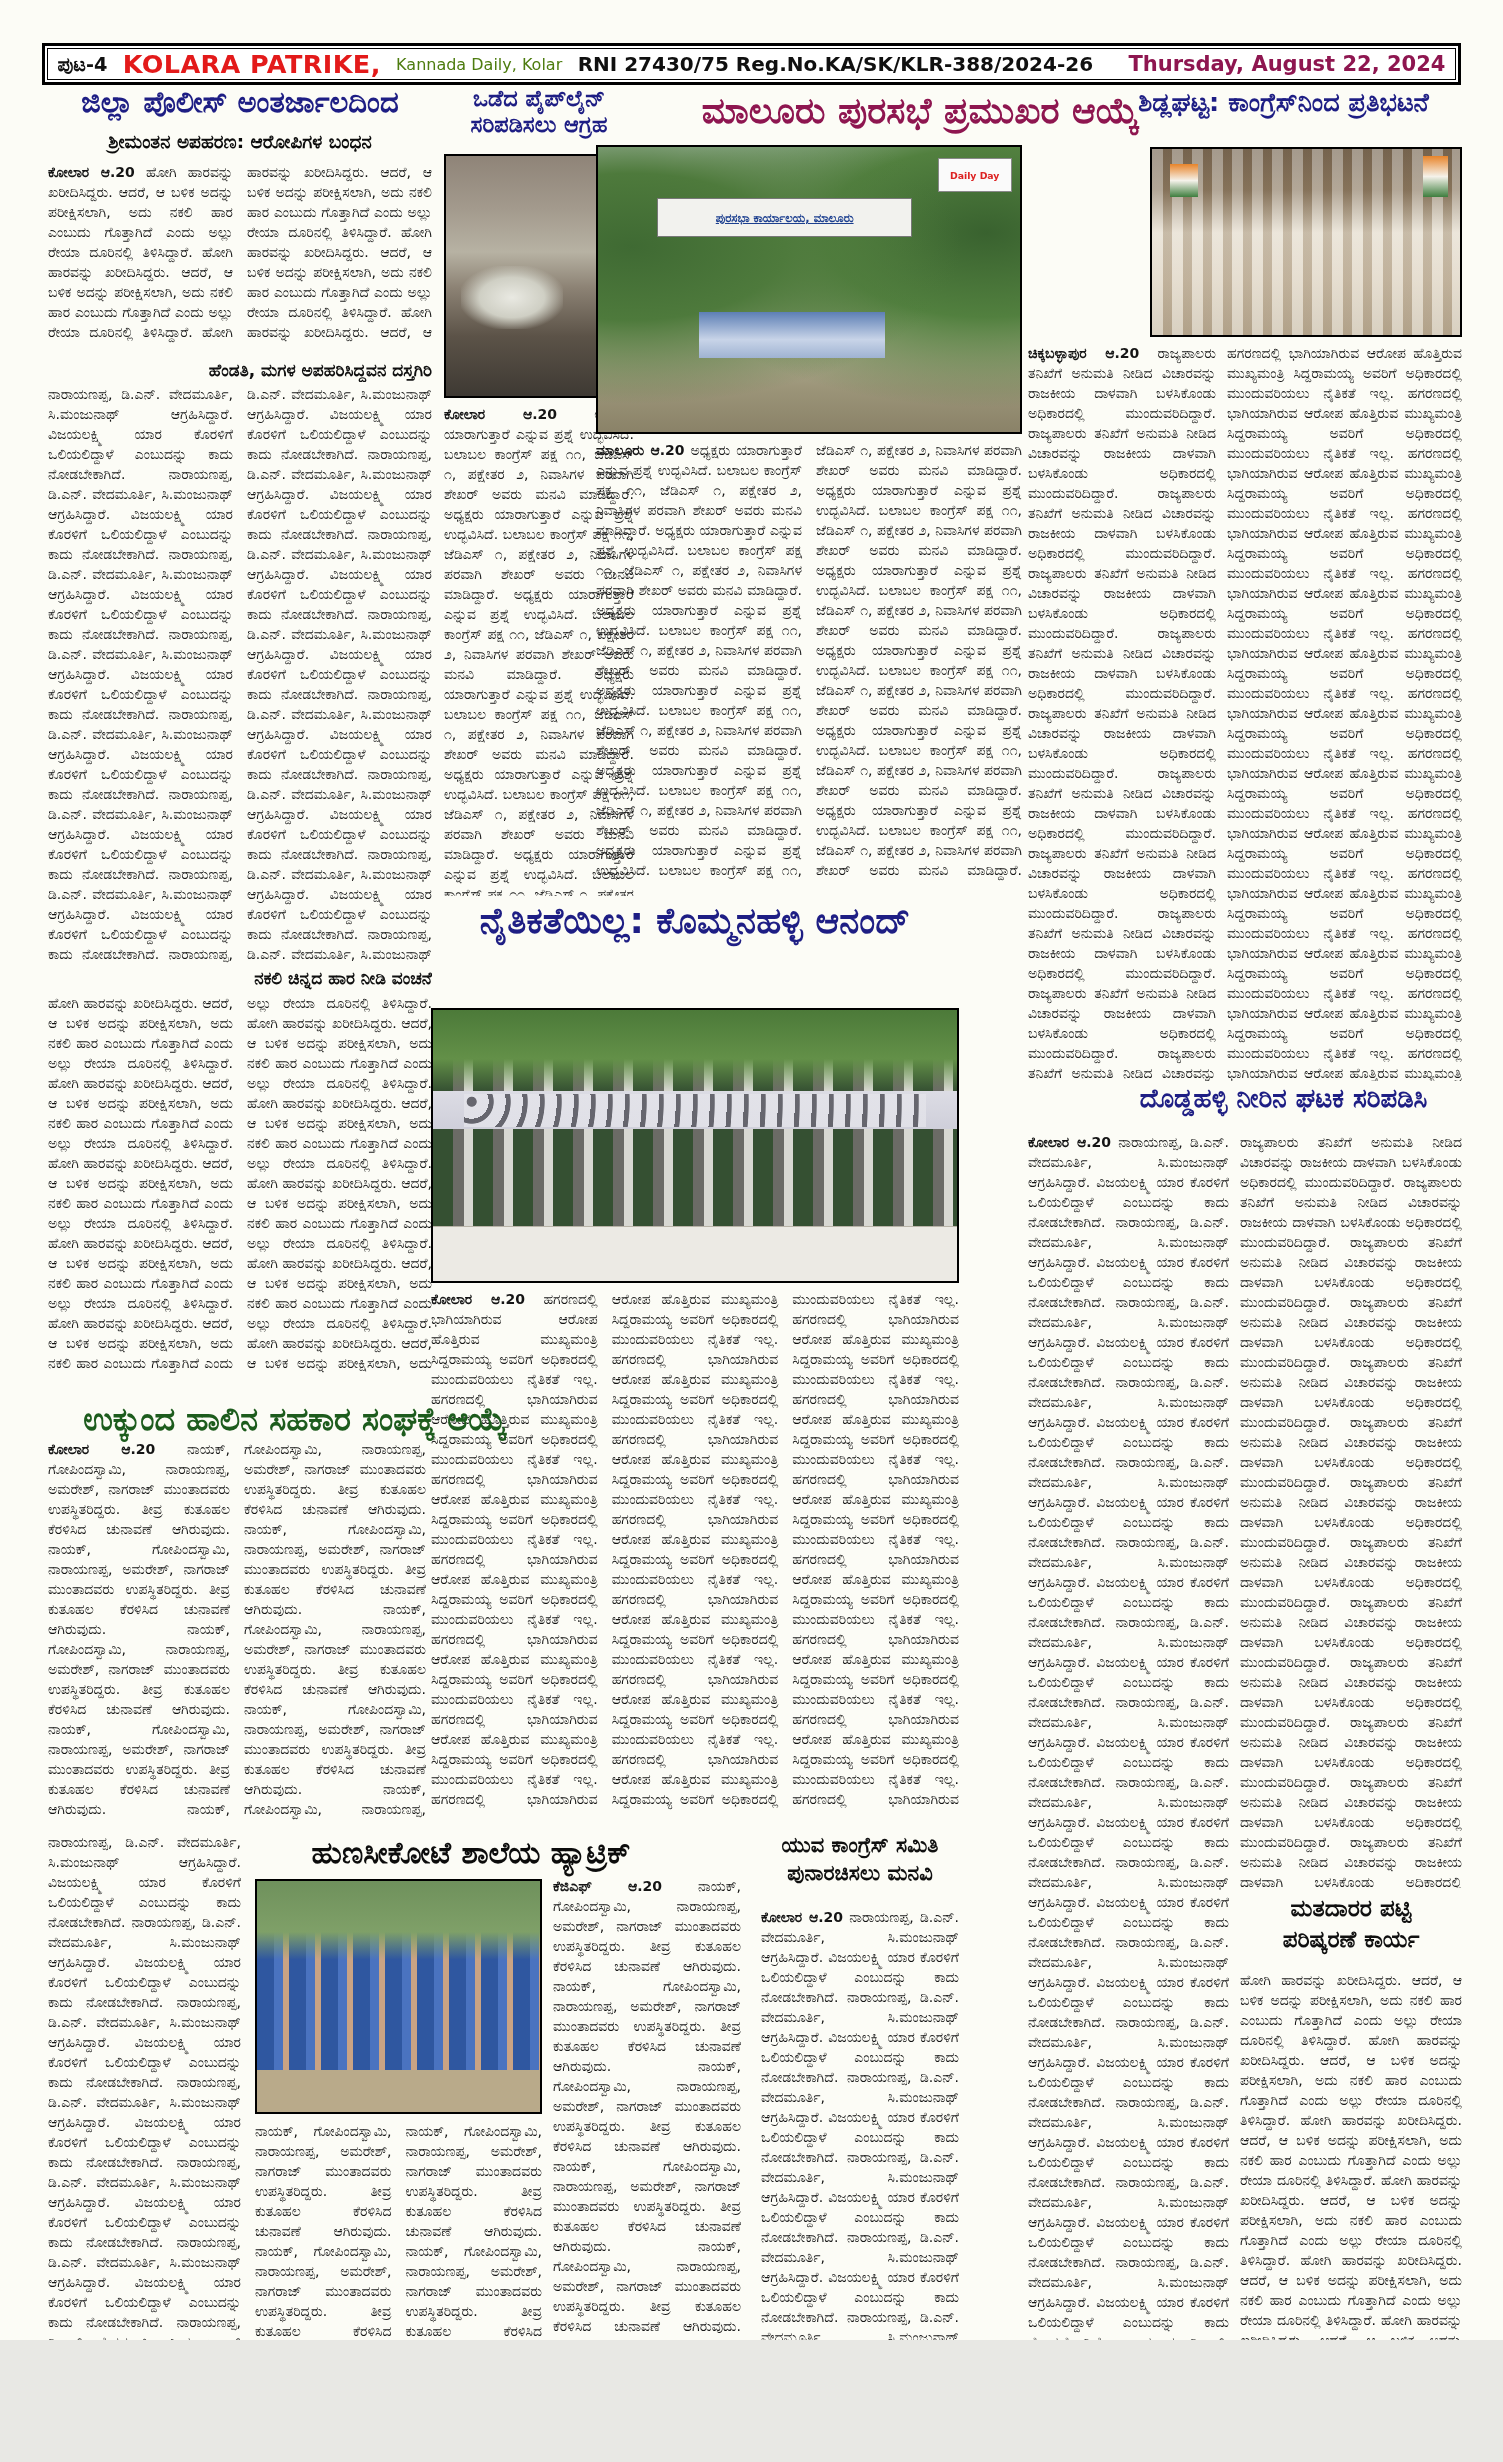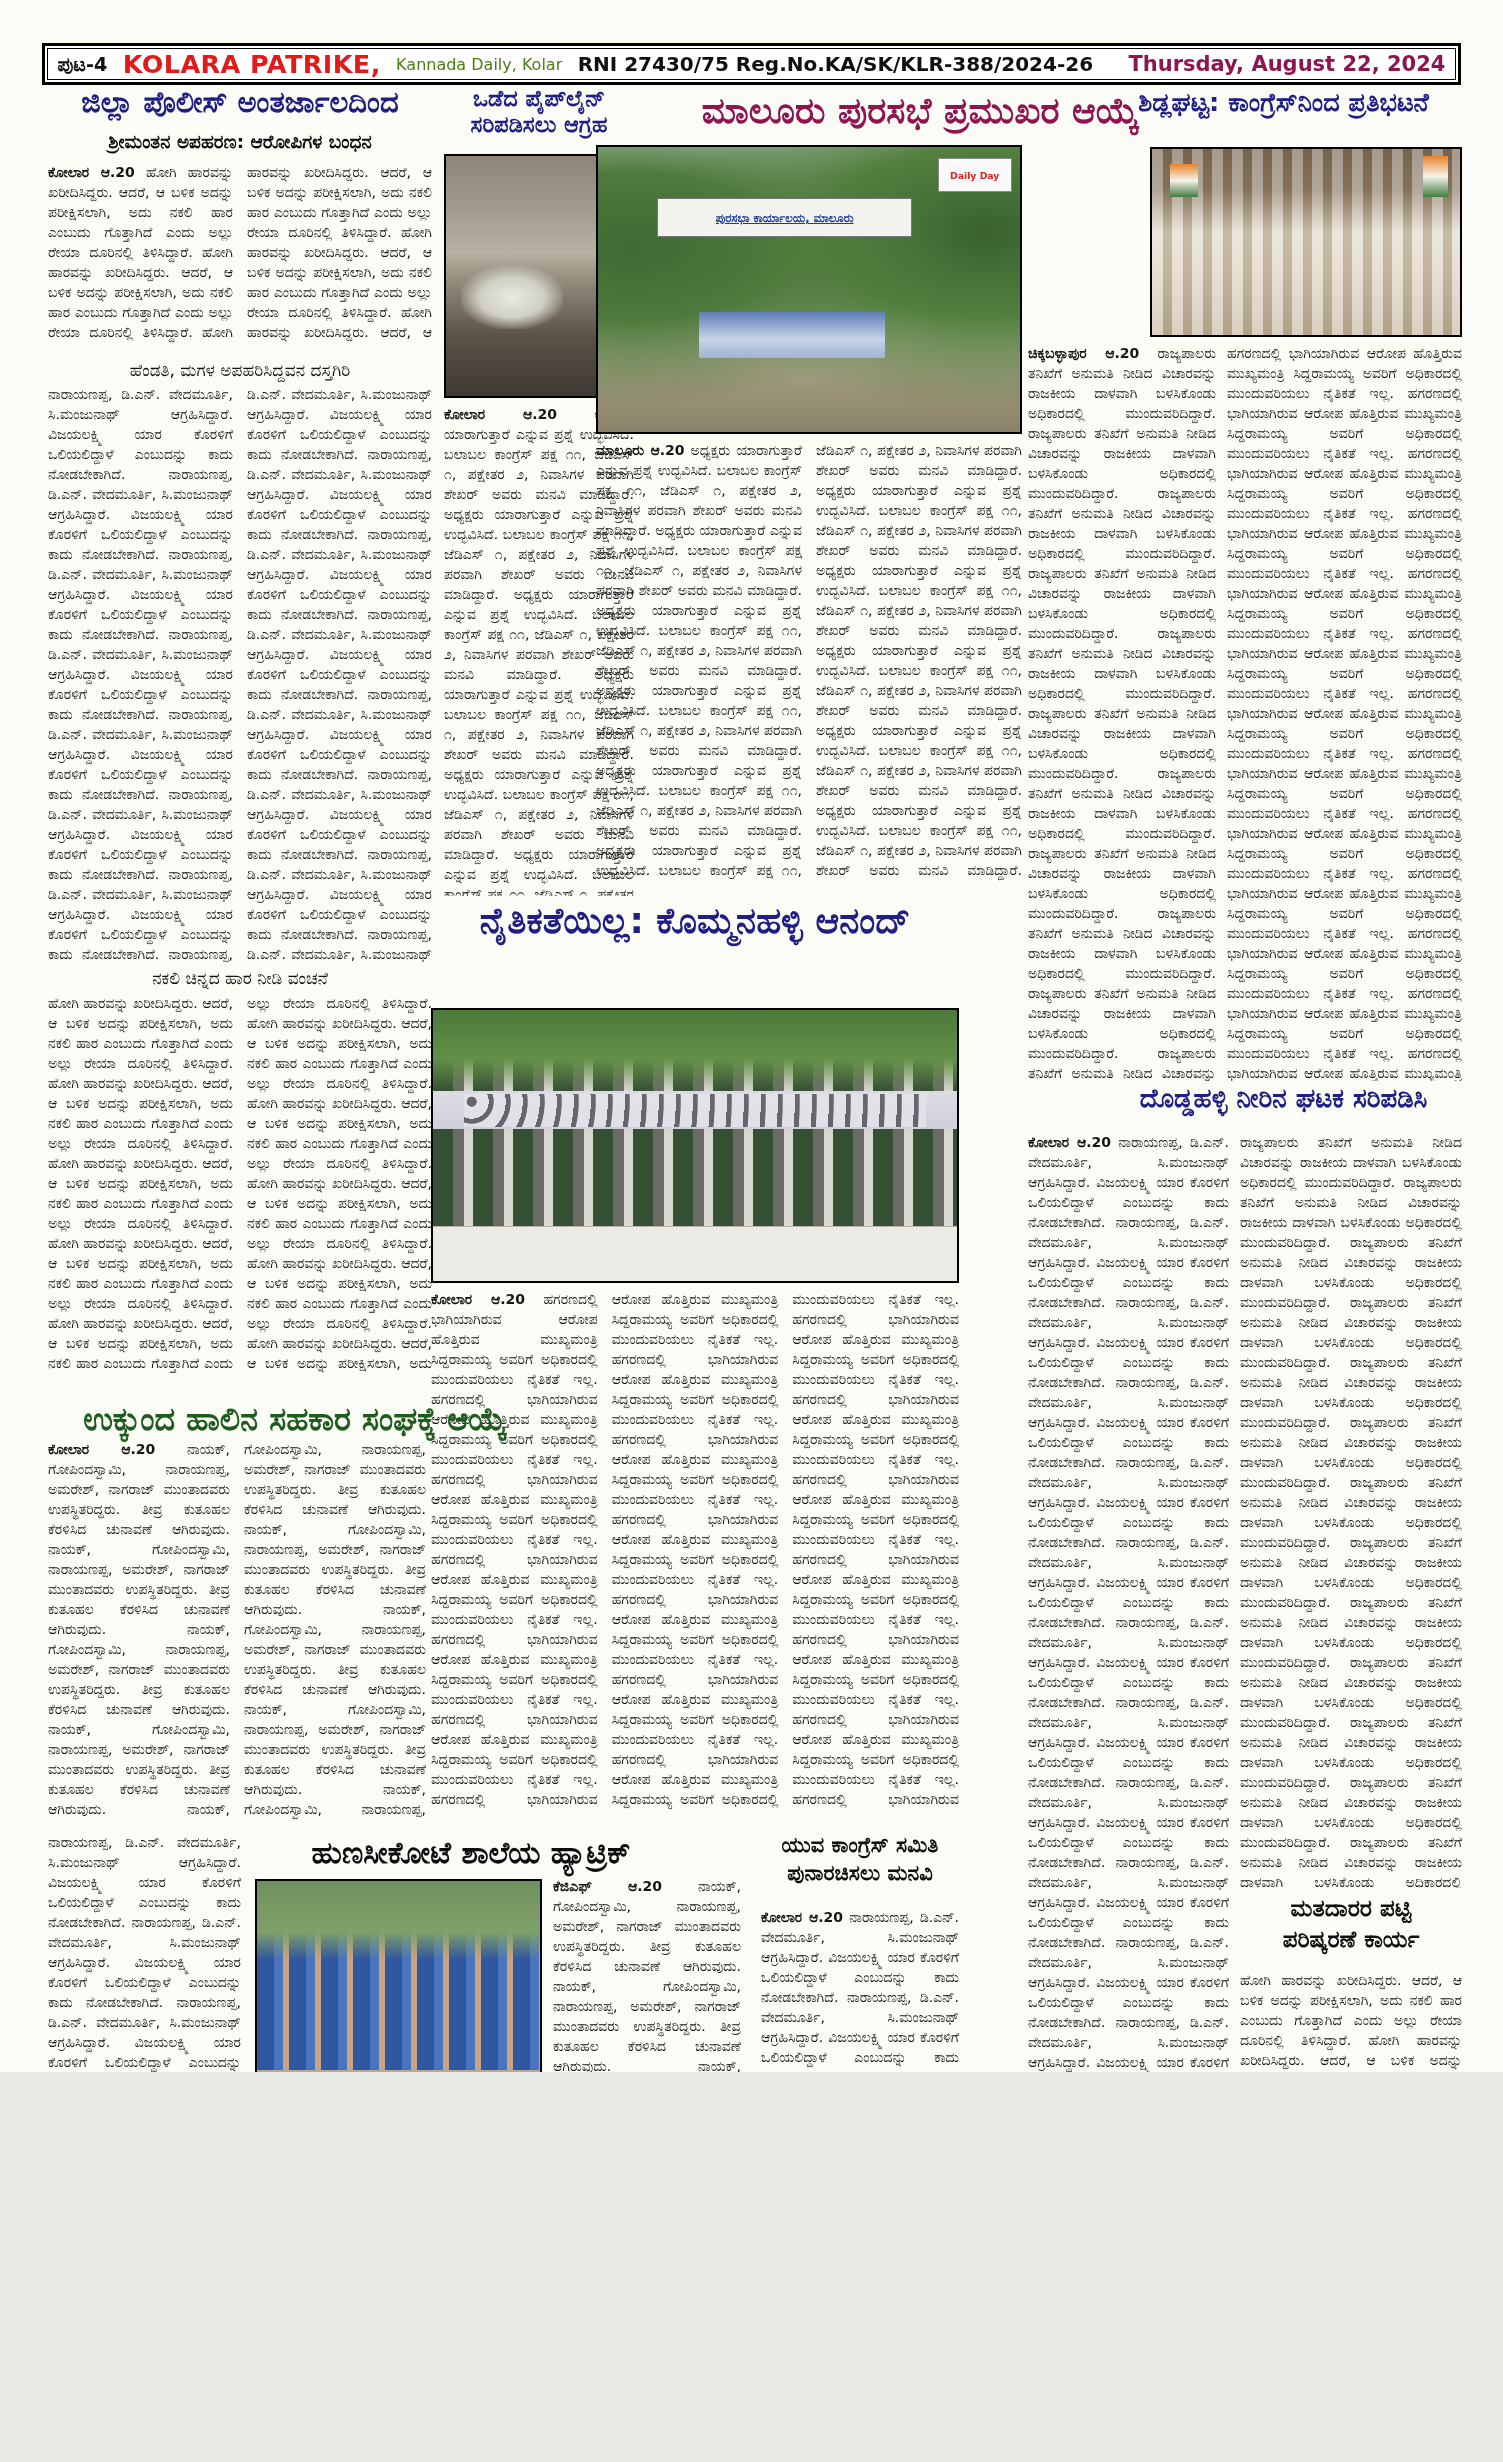--- a/index.html
+++ b/index.html
@@ -1,28 +1,28 @@
 <!DOCTYPE html>
 <html style="font-size:12.4px"><head>
 <meta charset="utf-8">
 <style>
   html,body{margin:0;padding:0;background:#e8e8e4;}
-  .page{position:relative;width:1504px;height:2072px;background:#fcfcf6;
+  .page{position:relative;width:1504px;height:2340px;background:#fcfcf6;
         font-family:"DejaVu Sans",sans-serif;color:#101010;overflow:hidden;}
   .abs{position:absolute;box-sizing:border-box;}
   .body{font-size:14px;line-height:20px;text-align:justify;overflow:hidden;word-break:break-word;color:#151515;}
   .cols2{column-count:2;column-gap:14px;}
   .cols3{column-count:3;column-gap:14px;}
   .dl{font-weight:bold;}
   .hl{font-weight:bold;text-align:center;line-height:1.15;}
   .navy{color:#1e1e84;}
   .maroon{color:#8e1650;}
   .green{color:#1d5c1d;margin-top:12px;}
   .blk{color:#0c0c0c;}
-  .cross{font-weight:normal;text-align:center;font-size:17px;overflow:hidden;white-space:nowrap;}
+  .cross{font-weight:bold;text-align:right;font-size:17px;overflow:hidden;white-space:nowrap;}
   .photo{border:2.3px solid #000;overflow:hidden;}
   
   .mast{border:3.1px solid #000;padding:2.3px;background:#fff;}
   .mast-inner{border:1.5px solid #000;height:100%;display:flex;align-items:center;
               gap:15.4px;padding:1.5px 9.3px;box-sizing:border-box;white-space:nowrap;overflow:hidden;}
   .mast-page{font-size:19.3px;font-weight:bold;color:#111;}
   .mast-brand{font-size:25.5px;font-weight:bold;color:#e31a1a;letter-spacing:0.4px;}
   .mast-sub{font-size:16px;font-weight:normal;color:#4d7c0f;}
   .mast-rni{font-size:20px;font-weight:bold;color:#101010;}
   .mast-date{font-size:21px;font-weight:bold;color:#8e1650;margin-left:auto;}

